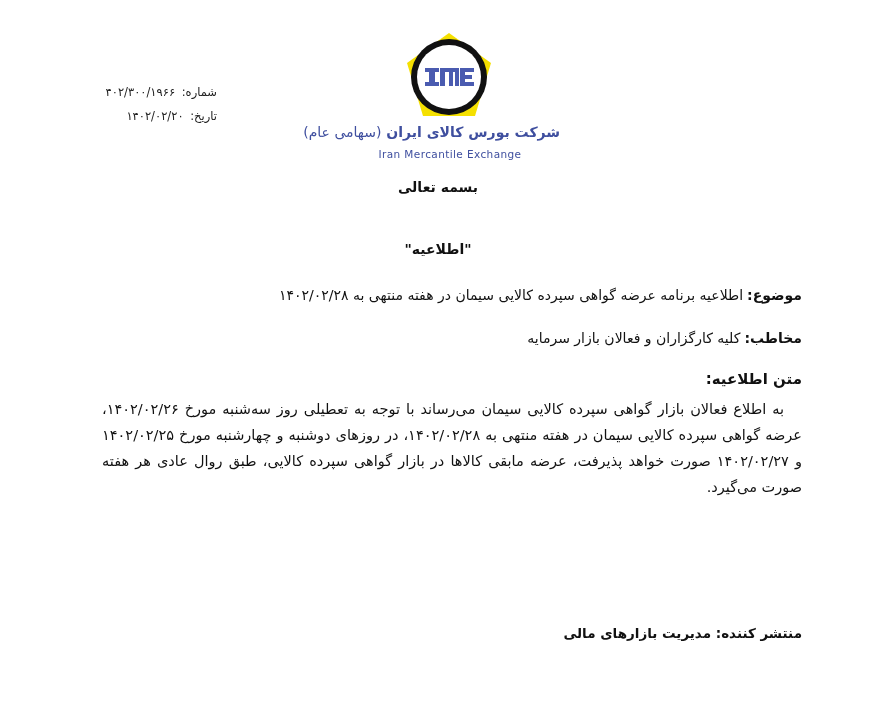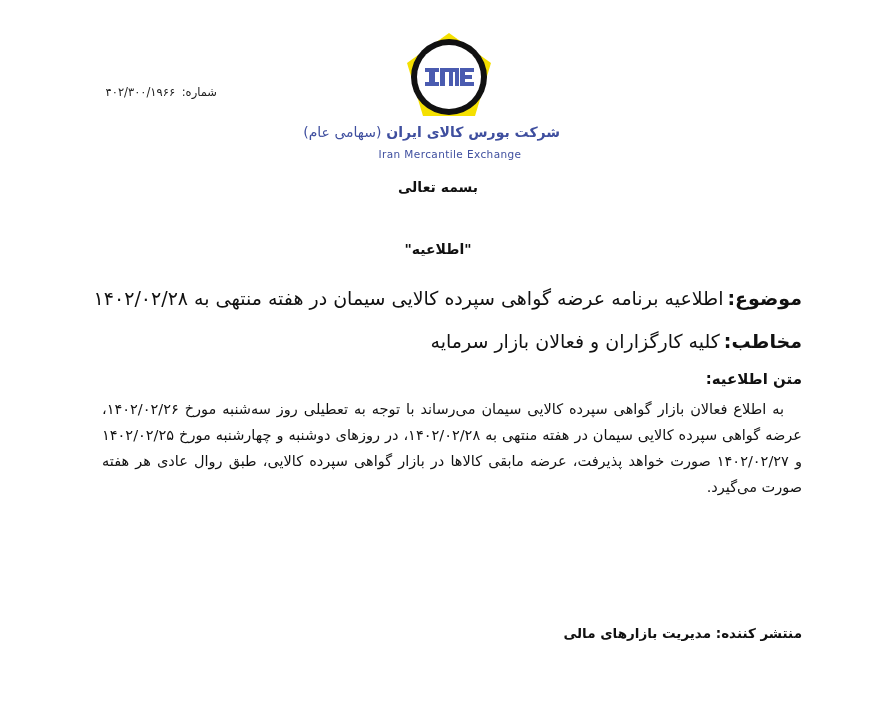--- a/index.html
+++ b/index.html
@@ -86,21 +86,21 @@
       direction: rtl;
       font-size: 14px;
       font-weight: bold;
     }
 
     .line {
       position: absolute;
       right: 74px;
       direction: rtl;
       text-align: right;
-      font-size: 19px;
+      font-size: 14px;
       white-space: nowrap;
     }
     .line .lbl { font-weight: bold; margin-left: 4px; }
 
     .subject { top: 287px; }
     .audience { top: 330px; }
     .body-label {
       top: 370px;
       font-size: 15px;
       font-weight: bold;
@@ -132,20 +132,24 @@
     }
   </style>
 </head>
 <body>
 
 <div class="ref-block">
   <div class="ref-row">
     <span class="ref-label">شماره:</span>
     <span>۴۰۲/۳۰۰/۱۹۶۶</span>
   </div>
+  <div class="ref-row">
+    <span class="ref-label">تاریخ:</span>
+    <span>۱۴۰۲/۰۲/۲۰</span>
+  </div>
 </div>
 
 <div class="logo">
   <svg width="92" height="92" viewBox="0 0 92 92">
 
     <polygon points="46,3 88,33 72,86 20,86 4,33" fill="#f5e000"></polygon>
 
     <circle cx="46" cy="47" r="38" fill="#111111"></circle>
     <circle cx="46" cy="47" r="32" fill="#ffffff"></circle>
 

